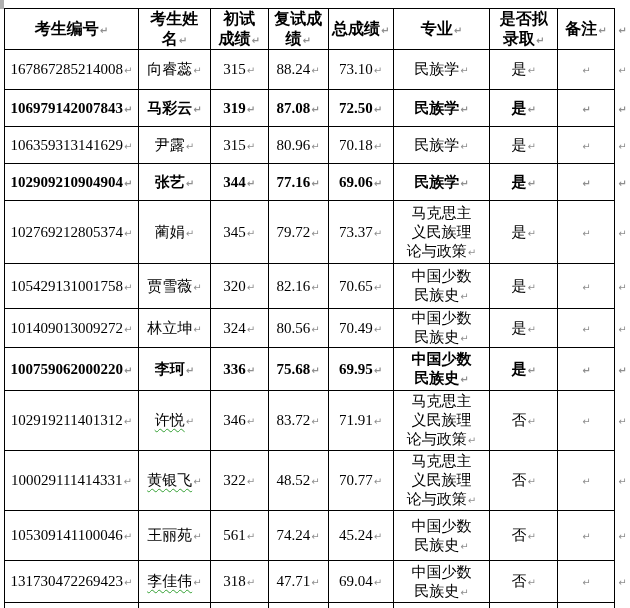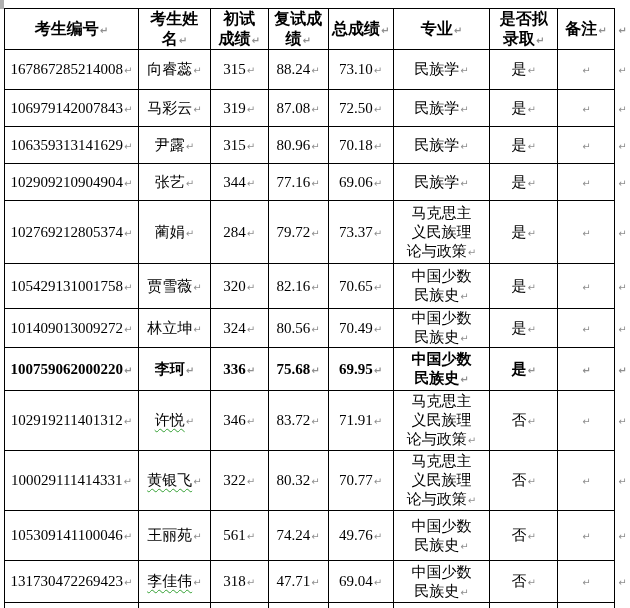--- a/index.html
+++ b/index.html
@@ -77,21 +77,21 @@
           <td><span>167867285214008</span><span class="mark">↵</span></td>
           <td><span>向睿蕊</span><span class="mark">↵</span></td>
           <td><span>315</span><span class="mark">↵</span></td>
           <td><span>88.24</span><span class="mark">↵</span></td>
           <td><span>73.10</span><span class="mark">↵</span></td>
           <td><span>民族学</span><span class="mark">↵</span></td>
           <td><span>是</span><span class="mark">↵</span></td>
           <td class="remark"><span></span><span class="mark">↵</span></td>
           <td class="out"><span class="mark">↵</span></td>
         </tr>
-        <tr style="height: 37px;">
+        <tr style="height: 37px; font-weight: bold;">
           <td><span>106979142007843</span><span class="mark">↵</span></td>
           <td><span>马彩云</span><span class="mark">↵</span></td>
           <td><span>319</span><span class="mark">↵</span></td>
           <td><span>87.08</span><span class="mark">↵</span></td>
           <td><span>72.50</span><span class="mark">↵</span></td>
           <td><span>民族学</span><span class="mark">↵</span></td>
           <td><span>是</span><span class="mark">↵</span></td>
           <td class="remark"><span></span><span class="mark">↵</span></td>
           <td class="out"><span class="mark">↵</span></td>
         </tr>
@@ -99,35 +99,35 @@
           <td><span>106359313141629</span><span class="mark">↵</span></td>
           <td><span>尹露</span><span class="mark">↵</span></td>
           <td><span>315</span><span class="mark">↵</span></td>
           <td><span>80.96</span><span class="mark">↵</span></td>
           <td><span>70.18</span><span class="mark">↵</span></td>
           <td><span>民族学</span><span class="mark">↵</span></td>
           <td><span>是</span><span class="mark">↵</span></td>
           <td class="remark"><span></span><span class="mark">↵</span></td>
           <td class="out"><span class="mark">↵</span></td>
         </tr>
-        <tr style="height: 37px;">
+        <tr style="height: 37px; font-weight: bold;">
           <td><span>102909210904904</span><span class="mark">↵</span></td>
           <td><span>张艺</span><span class="mark">↵</span></td>
           <td><span>344</span><span class="mark">↵</span></td>
           <td><span>77.16</span><span class="mark">↵</span></td>
           <td><span>69.06</span><span class="mark">↵</span></td>
           <td><span>民族学</span><span class="mark">↵</span></td>
           <td><span>是</span><span class="mark">↵</span></td>
           <td class="remark"><span></span><span class="mark">↵</span></td>
           <td class="out"><span class="mark">↵</span></td>
         </tr>
         <tr style="height: 63px;">
           <td><span>102769212805374</span><span class="mark">↵</span></td>
           <td><span>蔺娟</span><span class="mark">↵</span></td>
-          <td><span>284</span><span class="mark">↵</span></td>
+          <td><span>345</span><span class="mark">↵</span></td>
           <td><span>79.72</span><span class="mark">↵</span></td>
           <td><span>73.37</span><span class="mark">↵</span></td>
           <td><span>马克思主
 义民族理
 论与政策</span><span class="mark">↵</span></td>
           <td><span>是</span><span class="mark">↵</span></td>
           <td class="remark"><span></span><span class="mark">↵</span></td>
           <td class="out"><span class="mark">↵</span></td>
         </tr>
         <tr style="height: 45px;">
@@ -176,35 +176,35 @@
 义民族理
 论与政策</span><span class="mark">↵</span></td>
           <td><span>否</span><span class="mark">↵</span></td>
           <td class="remark"><span></span><span class="mark">↵</span></td>
           <td class="out"><span class="mark">↵</span></td>
         </tr>
         <tr style="height: 60px;">
           <td><span>100029111414331</span><span class="mark">↵</span></td>
           <td><span class="flagged">黄银飞</span><span class="mark">↵</span></td>
           <td><span>322</span><span class="mark">↵</span></td>
-          <td><span>80.32</span><span class="mark">↵</span></td>
+          <td><span>48.52</span><span class="mark">↵</span></td>
           <td><span>70.77</span><span class="mark">↵</span></td>
           <td><span>马克思主
 义民族理
 论与政策</span><span class="mark">↵</span></td>
           <td><span>否</span><span class="mark">↵</span></td>
           <td class="remark"><span></span><span class="mark">↵</span></td>
           <td class="out"><span class="mark">↵</span></td>
         </tr>
         <tr style="height: 50px;">
           <td><span>105309141100046</span><span class="mark">↵</span></td>
           <td><span>王丽苑</span><span class="mark">↵</span></td>
           <td><span>561</span><span class="mark">↵</span></td>
           <td><span>74.24</span><span class="mark">↵</span></td>
-          <td><span>49.76</span><span class="mark">↵</span></td>
+          <td><span>45.24</span><span class="mark">↵</span></td>
           <td><span>中国少数
 民族史</span><span class="mark">↵</span></td>
           <td><span>否</span><span class="mark">↵</span></td>
           <td class="remark"><span></span><span class="mark">↵</span></td>
           <td class="out"><span class="mark">↵</span></td>
         </tr>
         <tr style="height: 42px;">
           <td><span>131730472269423</span><span class="mark">↵</span></td>
           <td><span class="flagged">李佳伟</span><span class="mark">↵</span></td>
           <td><span>318</span><span class="mark">↵</span></td>

